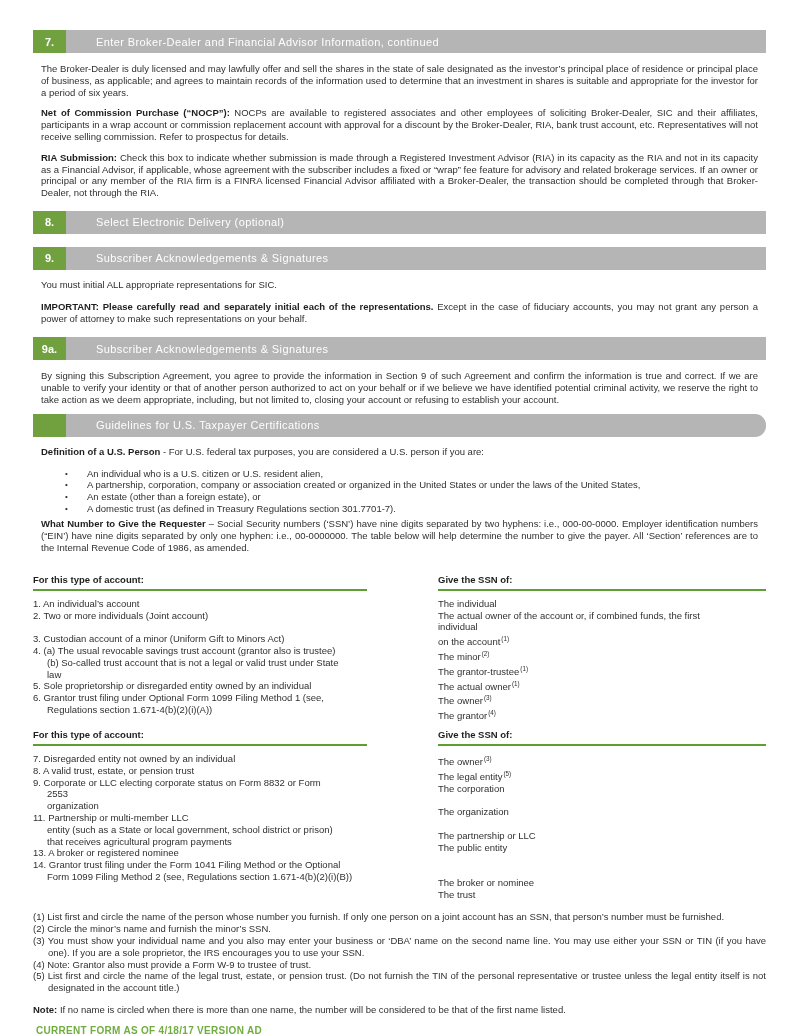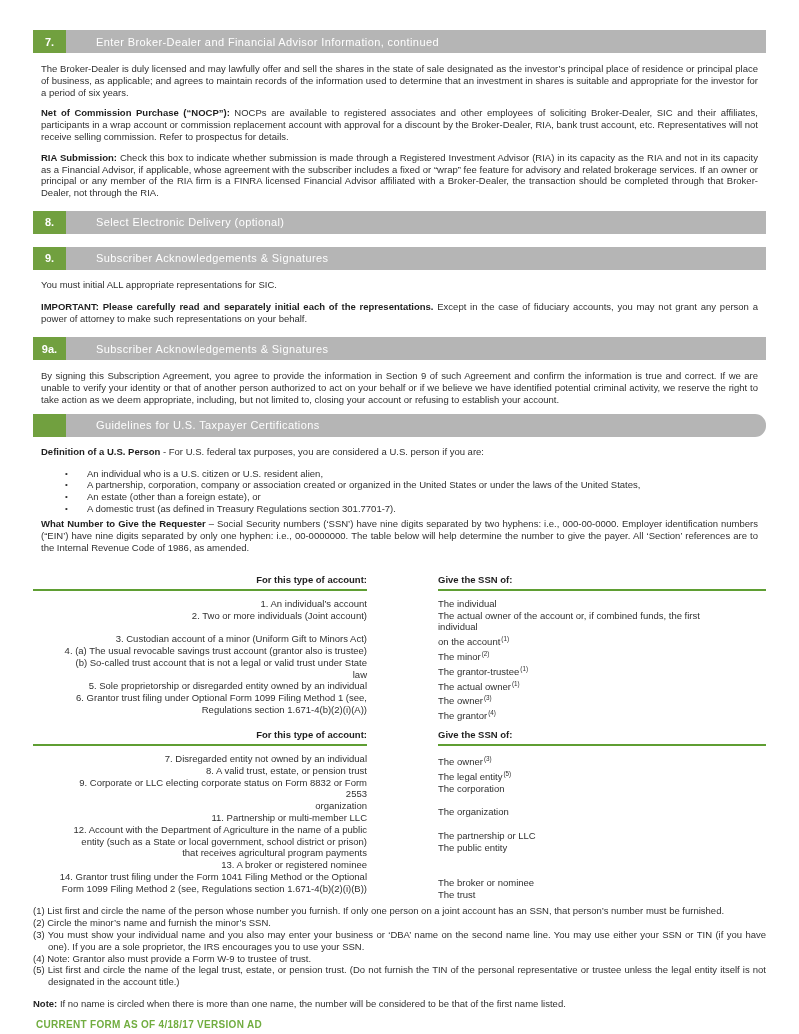--- a/index.html
+++ b/index.html
@@ -21,34 +21,34 @@
   }
 
   .para { font-size:9.5px; line-height:11.8px; text-align:justify; margin:8px; }
   .b { font-weight:bold; color:#1f1f1f; }
 
   .bullets { margin:0; }
   .bullet-row { display:flex; font-size:9.5px; line-height:11.7px; padding-left:32px; }
   .bullet-dot { width:22px; flex:0 0 22px; font-size:8px; }
 
   .acct-table { display:flex; }
-  .col-left { width:334px; flex:0 0 334px; margin-right:71px;text-align:right; }
+  .col-left { width:334px; flex:0 0 334px; margin-right:71px; }
   .col-right { flex:1; }
   .col-header { font-weight:bold; font-size:9.5px; line-height:12px; padding-bottom:3px; color:#1f1f1f; }
   .col-underline { height:2px; background:#5f9e33; margin-bottom:7px; }
   .tline { font-size:9.5px; line-height:11.8px; min-height:11.8px; white-space:nowrap; }
   .tline.ind { padding-left:14px; }
   .sup { font-size:6.3px; vertical-align:4px; margin-left:1px; }
 
   .footnotes { }
   .footnote { font-size:9.5px; line-height:11.8px; padding-left:15px; text-indent:-15px; text-align:justify; }
   .note-line { font-size:9.5px; line-height:11.8px; }
   .footer-line { color:#71ad40; font-weight:bold; font-size:10px; letter-spacing:0.3px; padding-left:3px; }
 
-  .mt2{margin-top:2px;} .mt4{margin-top:4px;} .mt5{margin-top:5px;} .mt7{margin-top:7px;border-radius:11px;}
+  .mt2{margin-top:2px;} .mt4{margin-top:4px;} .mt5{margin-top:11px;} .mt7{margin-top:7px;border-radius:11px;}
   .mt9{margin-top:9px;} .mt10{margin-top:10px;} .mt12{margin-top:12px;}
   .mt13{margin-top:13px;} .mt20{margin-top:20px;}
 </style>
 </head>
 <body>
 
 <div class="page">
 
   <div class="bar">
     <div class="bar-num">7.</div>
@@ -148,21 +148,20 @@
     <div class="col-left">
       <div class="col-header">For this type of account:</div>
       <div class="col-underline"></div>
       <div>
           <div class="tline"><span>7. Disregarded entity not owned by an individual</span></div>
           <div class="tline"><span>8. A valid trust, estate, or pension trust</span></div>
           <div class="tline"><span>9. Corporate or LLC electing corporate status on Form 8832 or Form</span></div>
           <div class="tline ind"><span>2553</span></div>
           <div class="tline ind"><span>organization</span></div>
           <div class="tline"><span>11. Partnership or multi-member LLC</span></div>
-          <div class="tline"><span>12. Account with the Department of Agriculture in the name of a public</span></div>
           <div class="tline ind"><span>entity (such as a State or local government, school district or prison)</span></div>
           <div class="tline ind"><span>that receives agricultural program payments</span></div>
           <div class="tline"><span>13. A broker or registered nominee</span></div>
           <div class="tline"><span>14. Grantor trust filing under the Form 1041 Filing Method or the Optional</span></div>
           <div class="tline ind"><span>Form 1099 Filing Method 2 (see, Regulations section 1.671-4(b)(2)(i)(B))</span></div>
         </div>
     </div>
     <div class="col-right">
       <div class="col-header">Give the SSN of:</div>
       <div class="col-underline"></div>

